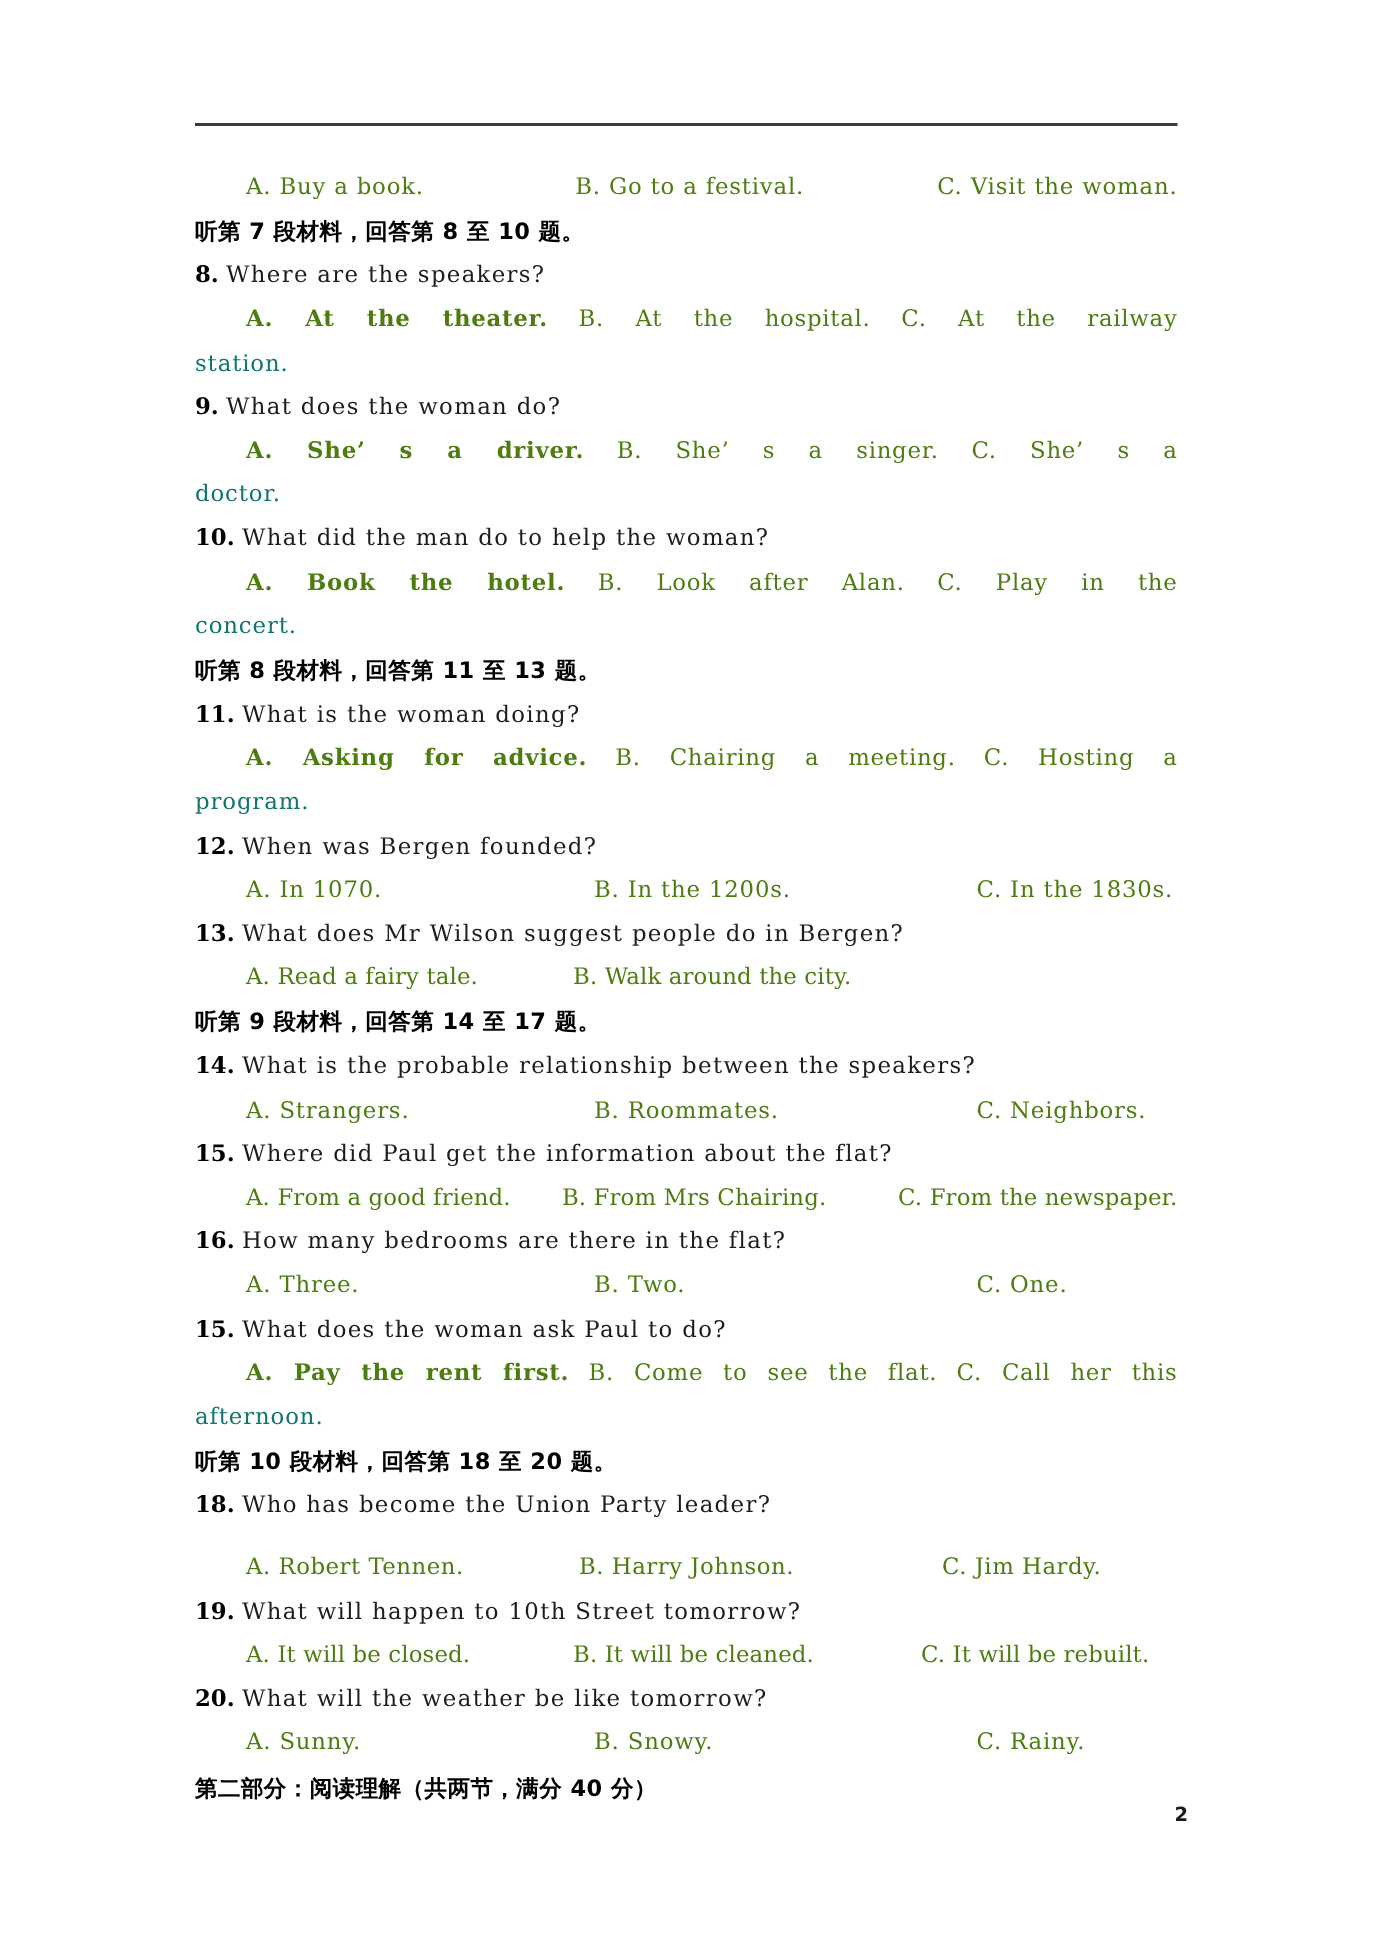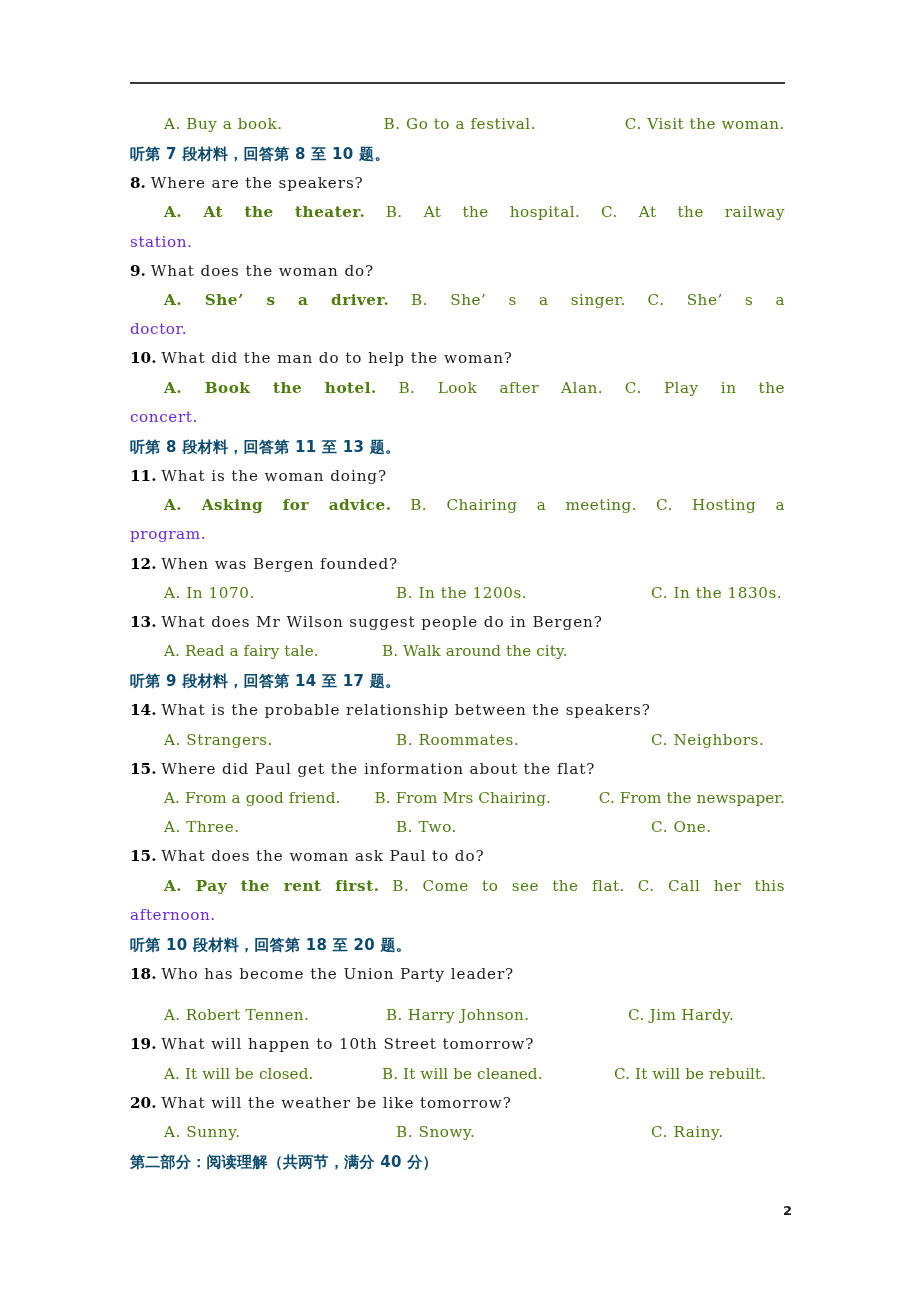--- a/index.html
+++ b/index.html
@@ -80,29 +80,29 @@
     word-spacing: 1px;
   }
   .opts.just .o { display: inline; letter-spacing: 0.5px; }
   .opts.just .oa { margin-left: 0; width: auto; padding-left: 34px; font-weight: bold; }
   .opts.just .ob,
   .opts.just .oc { width: auto; }
   .contline {
     font-size: 15.2px;
     line-height: 29.2px;
     letter-spacing: 0.6px;
-    color: #6d28d9;
+    color: #0f766e;
   }
 
   .cn-head {
     font-family: "DejaVu Sans", sans-serif;
     font-weight: bold;
     font-size: 15px;
     line-height: 30px;
-    color: #0c4a6e;
+    color: #000000;
     letter-spacing: 0.3px;
   }
   .page-num {
     position: absolute;
     right: 128px;
     top: 1203px;
     font-size: 13px;
     font-weight: bold;
     font-family: "DejaVu Sans", sans-serif;
     color: #1a1a1a;
@@ -152,20 +152,21 @@
         <span class="o oa">A. Strangers.</span>
         <span class="o ob">B. Roommates.</span>
         <span class="o oc">C. Neighbors.</span>
       </div>
       <div class="qline"><span class="qnum">15.</span> <span class="qtext">Where did Paul get the information about the flat?</span></div>
       <div class="opts tight">
         <span class="o oa">A. From a good friend.</span>
         <span class="o ob">B. From Mrs Chairing.</span>
         <span class="o oc">C. From the newspaper.</span>
       </div>
+      <div class="qline"><span class="qnum">16.</span> <span class="qtext">How many bedrooms are there in the flat?</span></div>
       <div class="opts">
         <span class="o oa">A. Three.</span>
         <span class="o ob">B. Two.</span>
         <span class="o oc">C. One.</span>
       </div>
       <div class="qline"><span class="qnum">15.</span> <span class="qtext">What does the woman ask Paul to do?</span></div>
       <div class="opts just"><span class="o oa">A. Pay the rent first.</span> <span class="o ob">B. Come to see the flat.</span> <span class="o oc">C. Call her this</span></div>
       <div class="contline">afternoon.</div>
       <div class="cn-head">听第 10 段材料，回答第 18 至 20 题。</div>
       <div class="qline"><span class="qnum">18.</span> <span class="qtext">Who has become the Union Party leader?</span></div>

